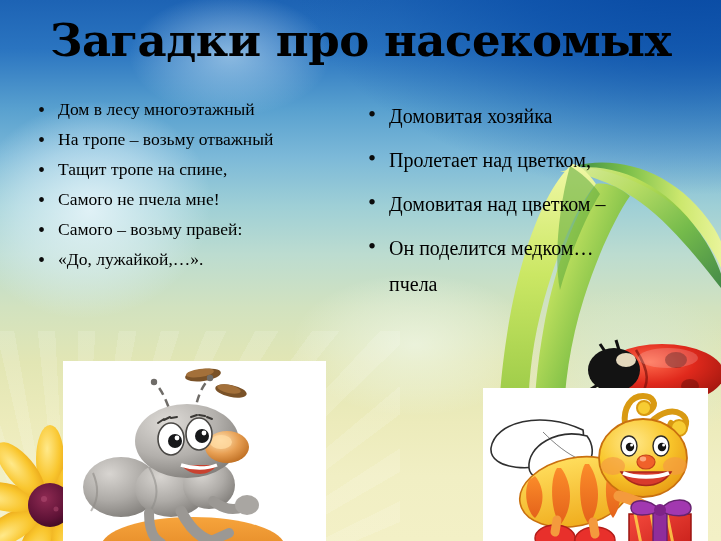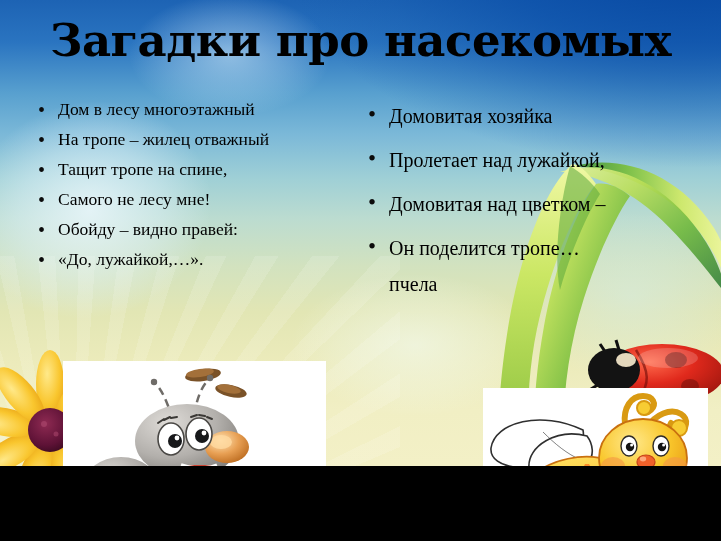--- a/index.html
+++ b/index.html
@@ -3,21 +3,21 @@
 <meta charset="utf-8">
 <style>
   html, body {
     margin: 0;
     padding: 0;
     background: #000;
   }
   #slide {
     position: relative;
     width: 721px;
-    height: 466px;
+    height: 541px;
     overflow: hidden;
     font-family: "Liberation Serif", "DejaVu Serif", serif;
   }
 
   
   .bg-base {
     position: absolute;
     inset: 0;
     background: linear-gradient(to bottom,
       #1d63b4 0%,
@@ -303,56 +303,56 @@
 
   <div class="title">Загадки про насекомых</div>
 
   <div class="col col-left">
     <div class="bullet-row">
       <span class="bullet-dot">•</span>
       <span class="bullet-text">Дом в лесу многоэтажный</span>
     </div>
     <div class="bullet-row">
       <span class="bullet-dot">•</span>
-      <span class="bullet-text">На тропе – жилец отважный</span>
+      <span class="bullet-text">На тропе – возьму отважный</span>
     </div>
     <div class="bullet-row">
       <span class="bullet-dot">•</span>
       <span class="bullet-text">Тащит тропе на спине,</span>
     </div>
     <div class="bullet-row">
       <span class="bullet-dot">•</span>
-      <span class="bullet-text">Самого не лесу мне!</span>
-    </div>
-    <div class="bullet-row">
-      <span class="bullet-dot">•</span>
-      <span class="bullet-text">Обойду – видно правей:</span>
+      <span class="bullet-text">Самого не пчела мне!</span>
+    </div>
+    <div class="bullet-row">
+      <span class="bullet-dot">•</span>
+      <span class="bullet-text">Самого – возьму правей:</span>
     </div>
     <div class="bullet-row">
       <span class="bullet-dot">•</span>
       <span class="bullet-text">«До, лужайкой,…».</span>
     </div>
   </div>
 
   <div class="col col-right">
     <div class="bullet-row">
       <span class="bullet-dot">•</span>
       <span class="bullet-text">Домовитая хозяйка</span>
     </div>
     <div class="bullet-row">
       <span class="bullet-dot">•</span>
-      <span class="bullet-text">Пролетает над лужайкой,</span>
+      <span class="bullet-text">Пролетает над цветком,</span>
     </div>
     <div class="bullet-row">
       <span class="bullet-dot">•</span>
       <span class="bullet-text">Домовитая над цветком –</span>
     </div>
     <div class="bullet-row">
       <span class="bullet-dot">•</span>
-      <span class="bullet-text">Он поделится тропе… пчела</span>
+      <span class="bullet-text">Он поделится медком… пчела</span>
     </div>
   </div>
 
   <div class="photo photo-ant">
     <svg width="263" height="180" viewBox="0 0 263 180">
       <defs>
         <radialGradient id="antG" cx="35%" cy="28%" r="80%">
           <stop offset="0%" stop-color="#d8d5d1"></stop>
           <stop offset="55%" stop-color="#aeaba7"></stop>
           <stop offset="100%" stop-color="#7e7b77"></stop>

